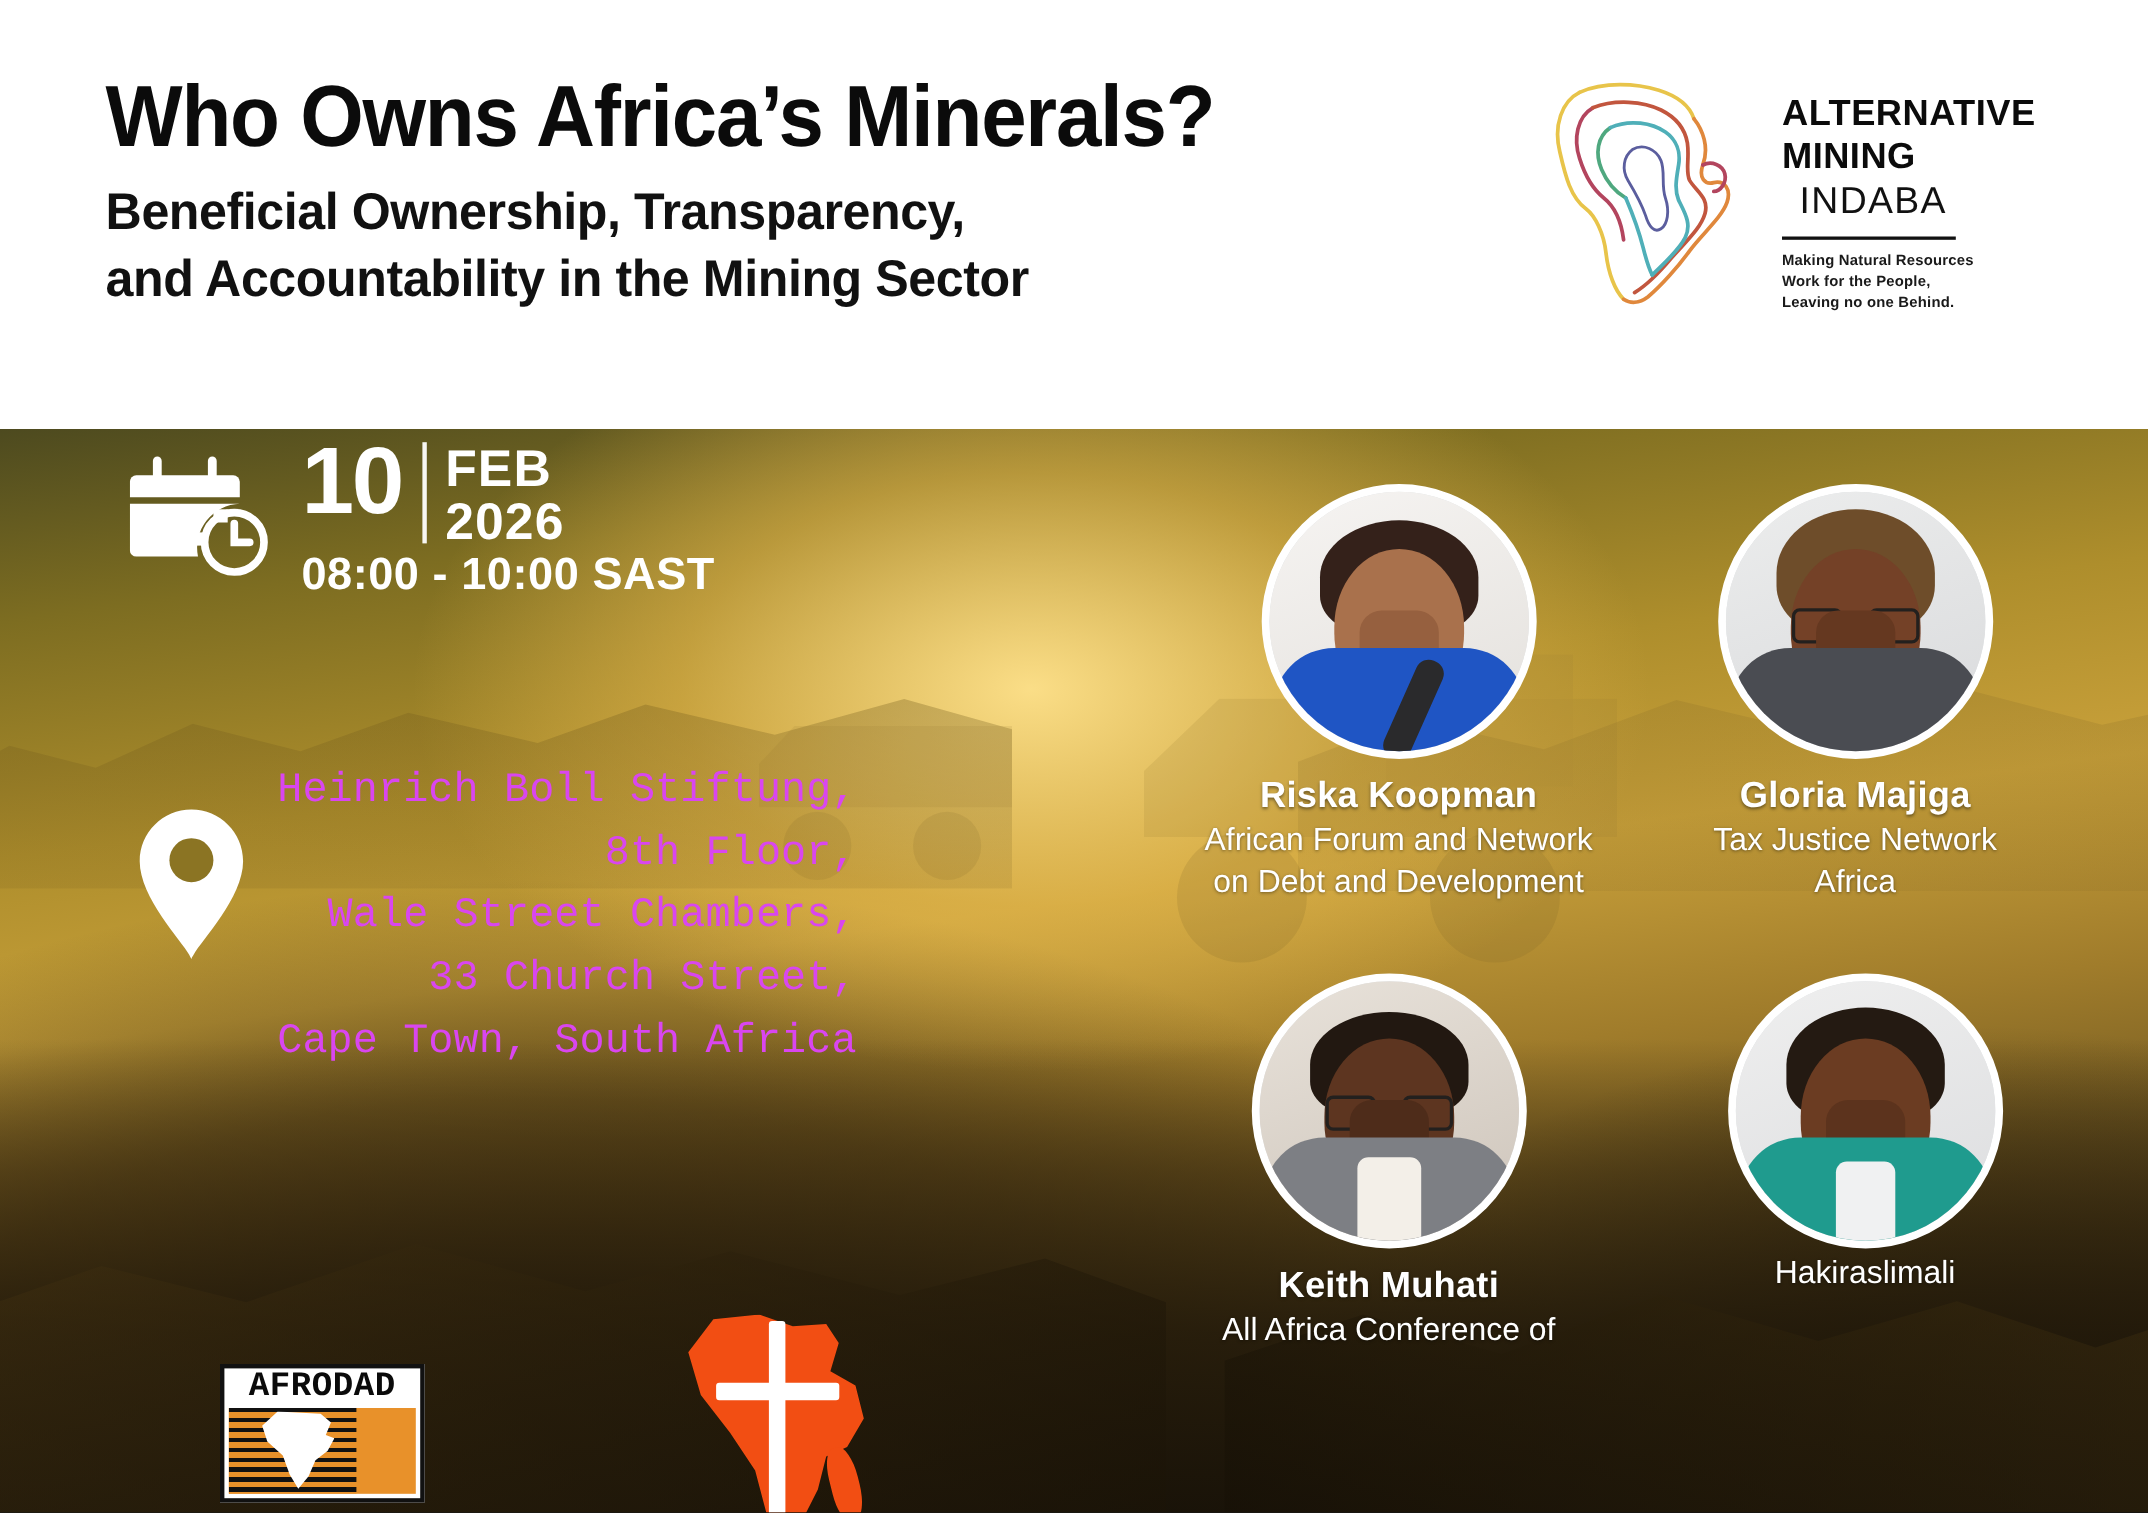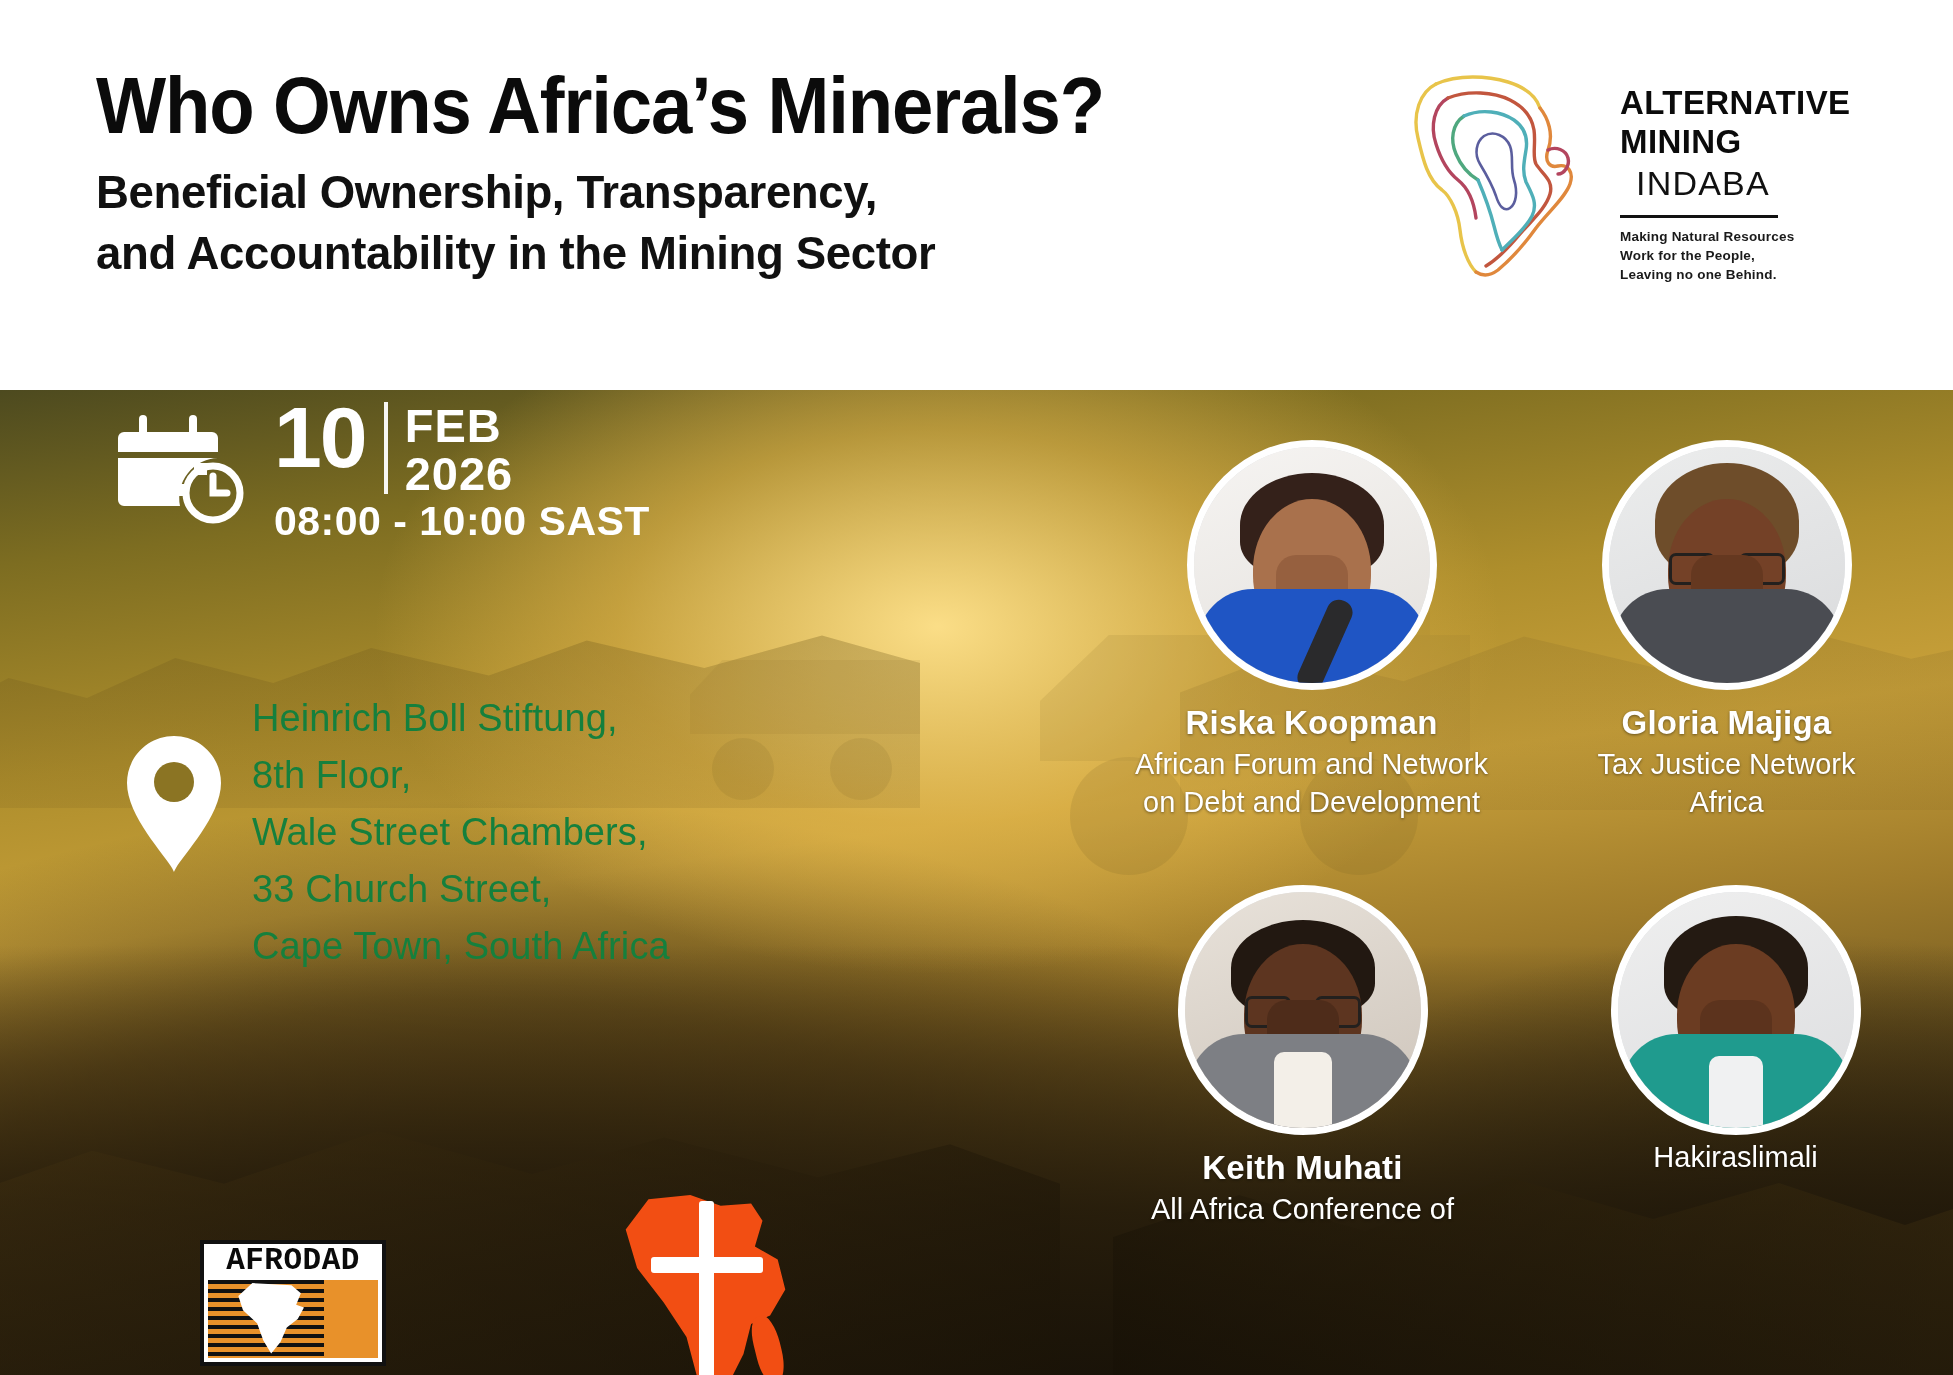--- a/index.html
+++ b/index.html
@@ -137,22 +137,22 @@
   .time{
     font-family:"Liberation Sans", sans-serif;font-weight:bold;
     font-size:41px;color:#ffffff;letter-spacing:0.5px;
   }
 
   
   .venue-row{position:absolute;left:118px;top:690px;display:flex;align-items:flex-start;}
   .pin-icon{width:112px;height:150px;flex:none;margin-top:40px;}
   .venue-text{
     margin-left:22px;
-    font-family:Liberation Sans, sans-serif;font-weight:normal;
-    font-size:38px;line-height:1.50;color:#15803d;letter-spacing:0.1px;
+    font-family:Liberation Mono, monospace;font-weight:normal;
+    font-size:38px;line-height:1.50;color:#d946ef;letter-spacing:0.1px;text-align:right;
   }
 
   
   .afrodad{position:absolute;left:148px;top:1240px;width:290px;}
   .afrodad-mark{
     width:186px;height:126px;margin:0 auto;background:#fff;
     border:4px solid #111;position:relative;overflow:hidden;
   }
   .afrodad-word{
     font-family:Liberation Mono, monospace;font-weight:bold;
@@ -176,21 +176,21 @@
     clip-path:polygon(20% 2%,42% 0,58% 5%,74% 4%,80% 12%,76% 24%,88% 30%,92% 44%,84% 56%,74% 60%,70% 74%,62% 88%,54% 99%,46% 86%,40% 66%,28% 50%,14% 34%,8% 16%);
   }
   .aacc-mad{
     position:absolute;left:152px;top:120px;width:26px;height:68px;background:#F24E13;
     border-radius:40% 45% 45% 40%;transform:rotate(-14deg);
   }
   .aacc-cross-v{position:absolute;left:96px;top:6px;width:15px;height:220px;background:#fff;border-radius:3px;}
   .aacc-cross-h{position:absolute;left:48px;top:62px;width:112px;height:16px;background:#fff;border-radius:3px;}
 
   
-  .speakers{position:absolute;left:1104px;top:440px;width:830px;}
+  .speakers{position:absolute;left:1064px;top:440px;width:830px;}
   .sp-row{display:flex;}
   .sp-card{width:415px;text-align:center;position:relative;}
   .sp-photo{
     width:250px;height:250px;border-radius:50%;margin:0 auto;
     border:7px solid #ffffff;overflow:hidden;position:relative;
     background:#dfe2e4;
   }
   .sp-name{
     font-family:"Liberation Sans", sans-serif;font-weight:bold;
     font-size:33px;color:#ffffff;margin-top:14px;letter-spacing:0.2px;

